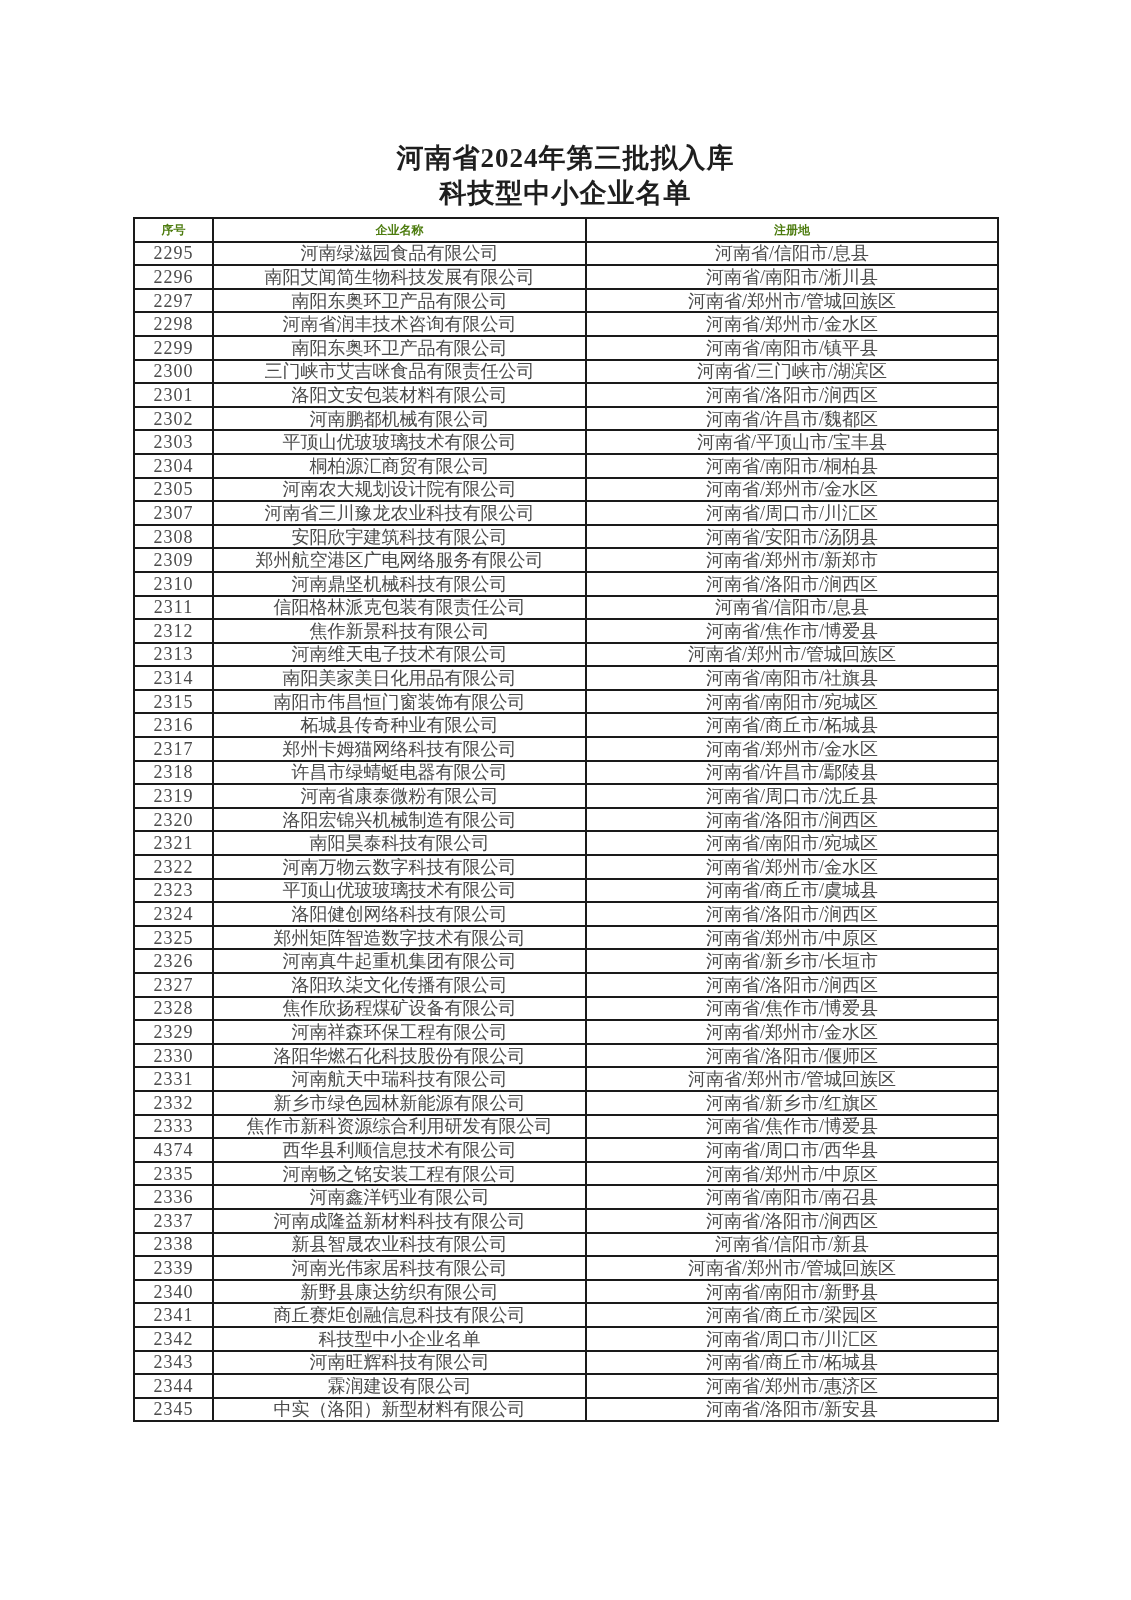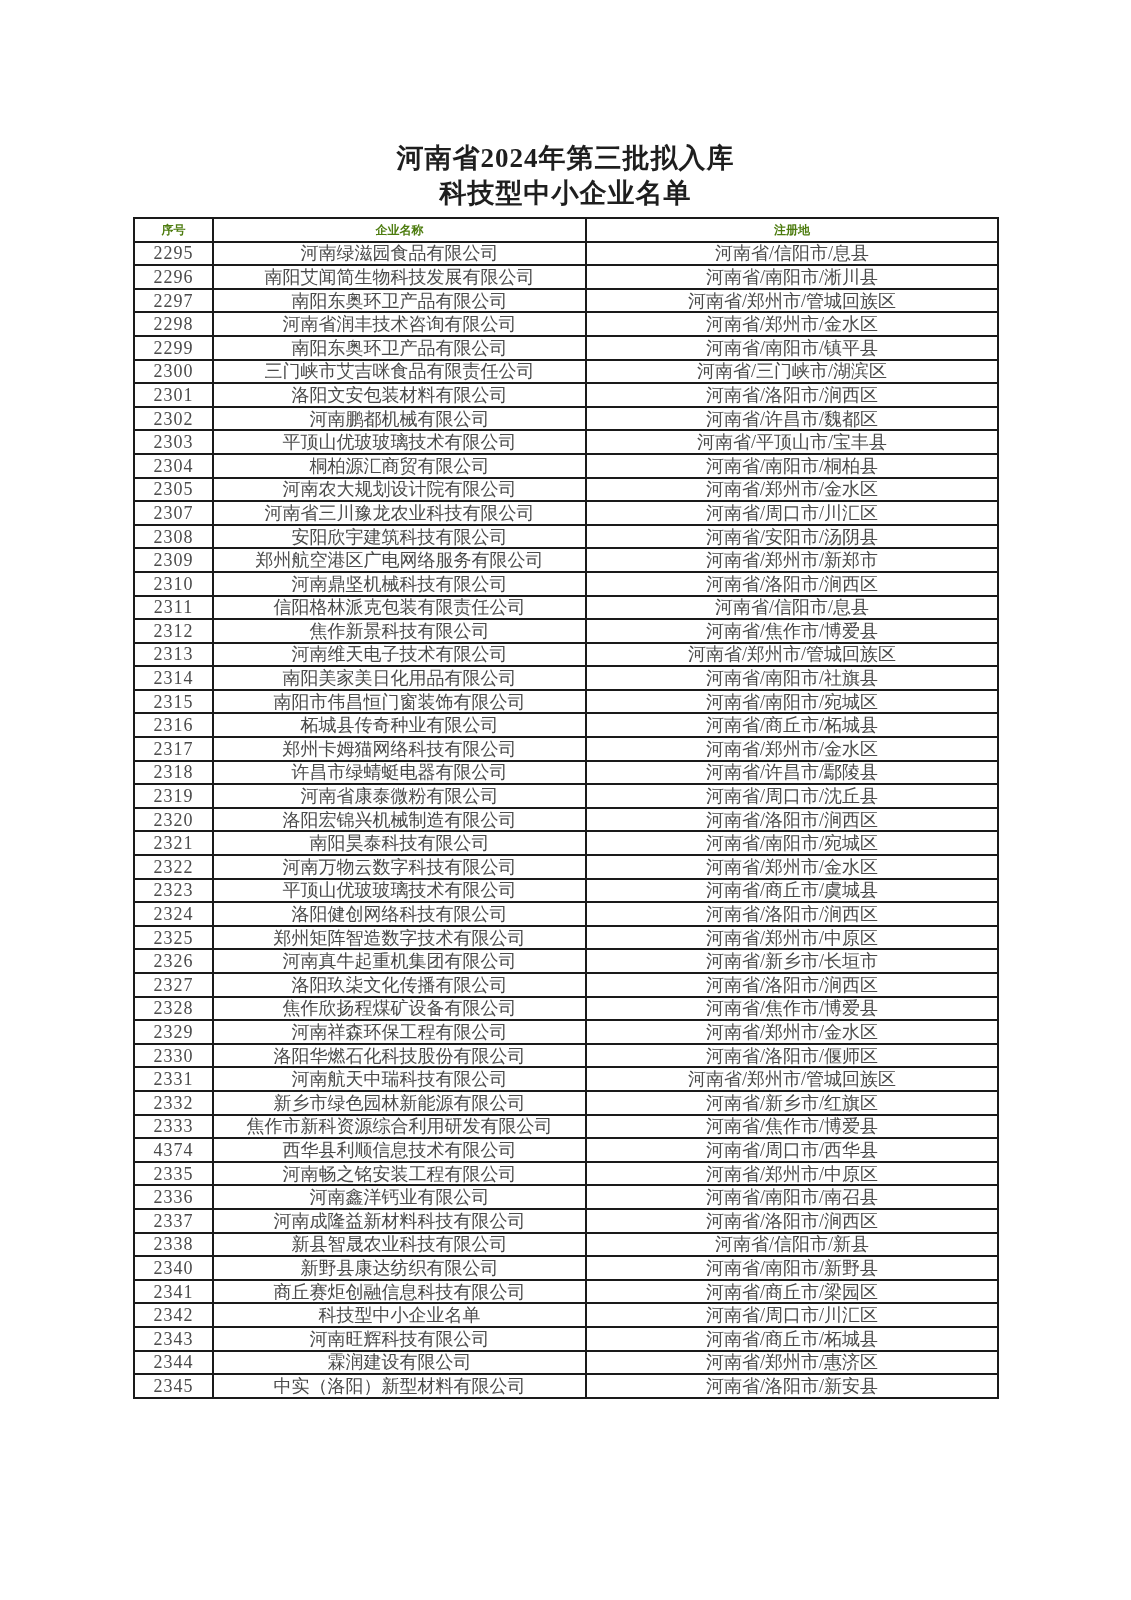--- a/index.html
+++ b/index.html
@@ -294,20 +294,25 @@
         <td class="no-cell">2337</td>
         <td>河南成隆益新材料科技有限公司</td>
         <td>河南省/洛阳市/涧西区</td>
       </tr>
         <tr>
         <td class="no-cell">2338</td>
         <td>新县智晟农业科技有限公司</td>
         <td>河南省/信阳市/新县</td>
       </tr>
         <tr>
+        <td class="no-cell">2339</td>
+        <td>河南光伟家居科技有限公司</td>
+        <td>河南省/郑州市/管城回族区</td>
+      </tr>
+        <tr>
         <td class="no-cell">2340</td>
         <td>新野县康达纺织有限公司</td>
         <td>河南省/南阳市/新野县</td>
       </tr>
         <tr>
         <td class="no-cell">2341</td>
         <td>商丘赛炬创融信息科技有限公司</td>
         <td>河南省/商丘市/梁园区</td>
       </tr>
         <tr>

